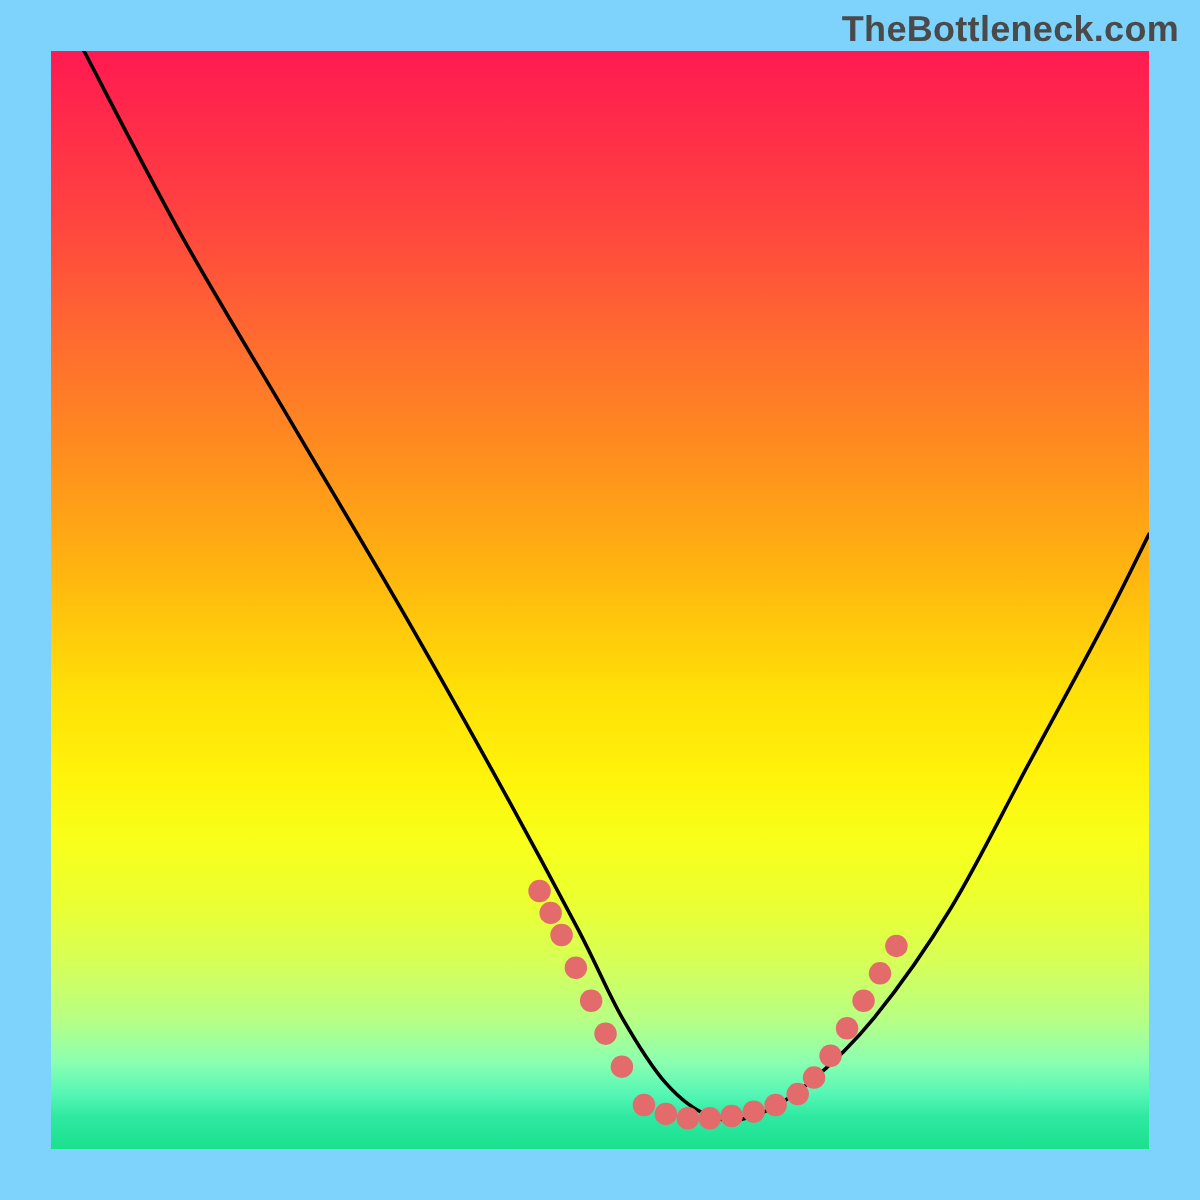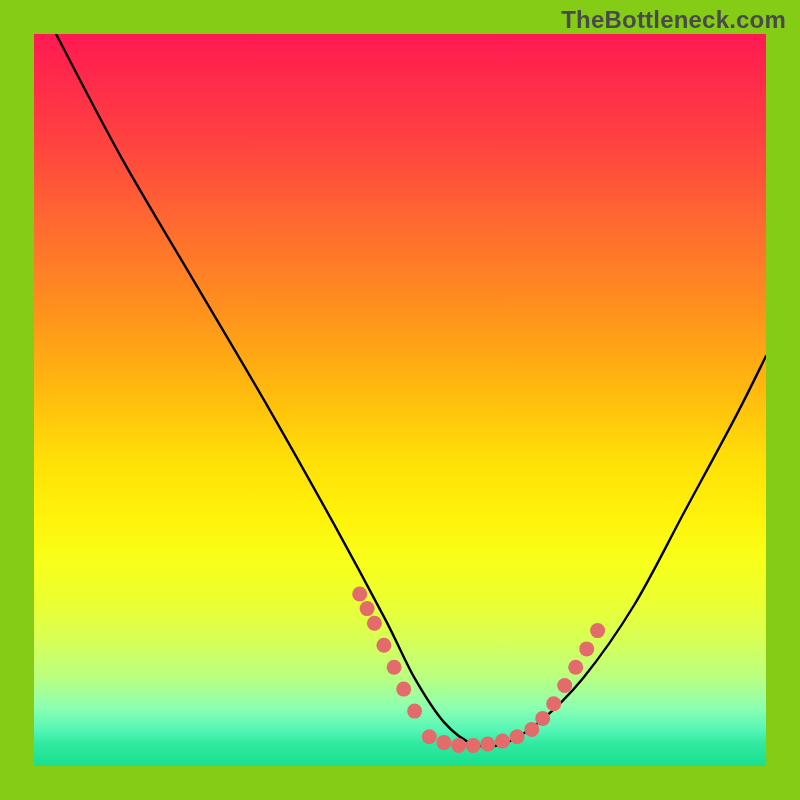--- a/index.html
+++ b/index.html
@@ -8,21 +8,21 @@
     width: 800px;
     height: 800px;
     background: #000;
     overflow: hidden;
     font-family: Arial, Helvetica, sans-serif;
   }
   .stage {
     position: relative;
     width: 800px;
     height: 800px;
-    background: #84cc16;
+    background: #7dd3fc;
   }
   .watermark {
     position: absolute;
     top: 6px;
     right: 14px;
     color: #4a4a4a;
     font-size: 24px;
     font-weight: 600;
     letter-spacing: 0.2px;
     user-select: none;

